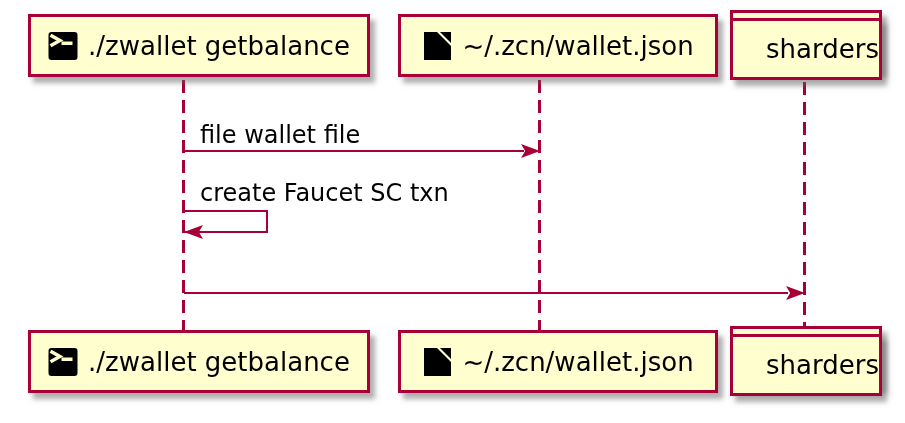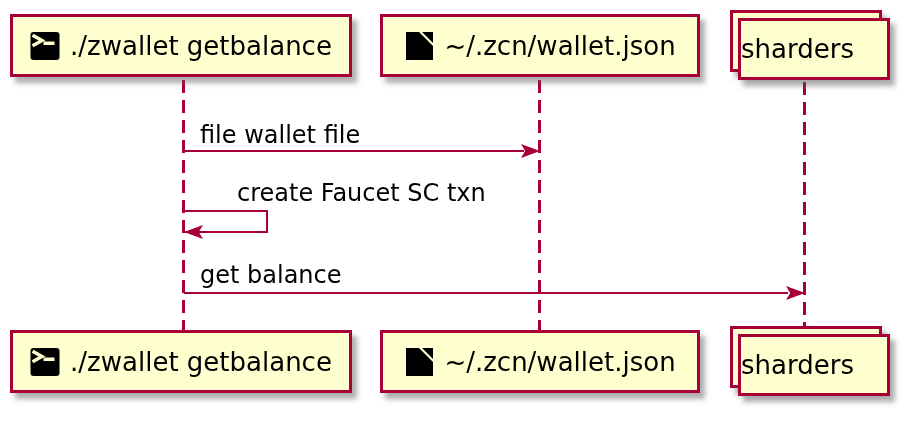--- a/index.html
+++ b/index.html
@@ -18,31 +18,31 @@
     position:absolute;width:2.4px;
     background:repeating-linear-gradient(to bottom, var(--accent) 0 13px, transparent 13px 20px);
   }
   
   .pbox{
     position:absolute;box-sizing:border-box;
     background:var(--participant-fill);
     border:3px solid var(--accent);
     box-shadow:var(--shadow);
     display:flex;align-items:center;justify-content:center;gap:10px;
-    font-size:26px;white-space:nowrap;
+    font-size:26px;white-space:nowrap;margin-left:18px;
   }
   .coll-wrap{position:absolute;width:163px;height:73px;}
   .coll-back{
     position:absolute;left:8px;top:0;width:152px;height:62px;box-sizing:border-box;
     background:var(--participant-fill);border:3px solid var(--accent);box-shadow:var(--shadow);
   }
   .coll-front{
-    position:absolute;left:16px;top:8px;width:152px;height:62px;box-sizing:border-box;
+    position:absolute;left:8px;top:8px;width:152px;height:62px;box-sizing:border-box;
     background:var(--participant-fill);border:3px solid var(--accent);box-shadow:var(--shadow);
-    display:flex;align-items:center;justify-content:flex-start;font-size:26px;white-space:nowrap;
+    display:flex;align-items:center;justify-content:flex-end;font-size:26px;white-space:nowrap;
   }
   .icon{flex:0 0 auto;display:block;}
   
   .msg-label{position:absolute;font-size:24px;white-space:nowrap;line-height:28px;}
   .msg-line{position:absolute;height:2.4px;background:var(--accent);}
   .arrowhead{position:absolute;width:19px;height:14px;background:var(--accent);}
   .arrowhead.right{clip-path:polygon(0% 0%, 100% 50%, 0% 100%, 22% 50%);}
   .arrowhead.left{clip-path:polygon(100% 0%, 0% 50%, 100% 100%, 78% 50%);}
   .self-loop{
     position:absolute;box-sizing:border-box;
@@ -57,25 +57,24 @@
 <div class="canvas">
 
   <div class="lifeline" style="left:182.3px;top:80px;height:250px;"></div>
   <div class="lifeline" style="left:538.3px;top:80px;height:250px;"></div>
   <div class="lifeline" style="left:803.3px;top:82px;height:246px;"></div>
 
   <div class="msg-label" style="left:200px;top:121px;">file wallet file</div>
   <div class="msg-line" style="left:184px;top:149.8px;width:340px;"></div>
   <div class="arrowhead right" style="left:521px;top:144px;"></div>
 
-  <div class="msg-label" style="left:200px;top:179px;margin-left:37px;">create Faucet SC txn</div>
+  <div class="msg-label" style="left:200px;top:179px;">create Faucet SC txn</div>
   <div class="self-loop" style="left:184px;top:210px;width:84px;height:23px;"></div>
   <div class="arrowhead left" style="left:184px;top:225px;"></div>
 
-  <div class="msg-label" style="left:200px;top:261px;">get balance</div>
   <div class="msg-line" style="left:184px;top:291.8px;width:604px;"></div>
   <div class="arrowhead right" style="left:786px;top:286px;"></div>
 
   <div class="pbox" style="left:10px;top:14px;width:342px;height:63px;">
     <svg class="icon" width="30" height="30" viewBox="0 0 30 30">
       <rect x="0.5" y="1" width="29" height="28" rx="3" fill="#000000"></rect>
       <path d="M4 5 L12 9.5 L4 14" fill="none" stroke="#FEFECE" stroke-width="3.4" stroke-linecap="square"></path>
       <rect x="13.5" y="10.5" width="11" height="3.5" fill="#FEFECE"></rect>
     </svg>
     <span>./zwallet getbalance</span>

